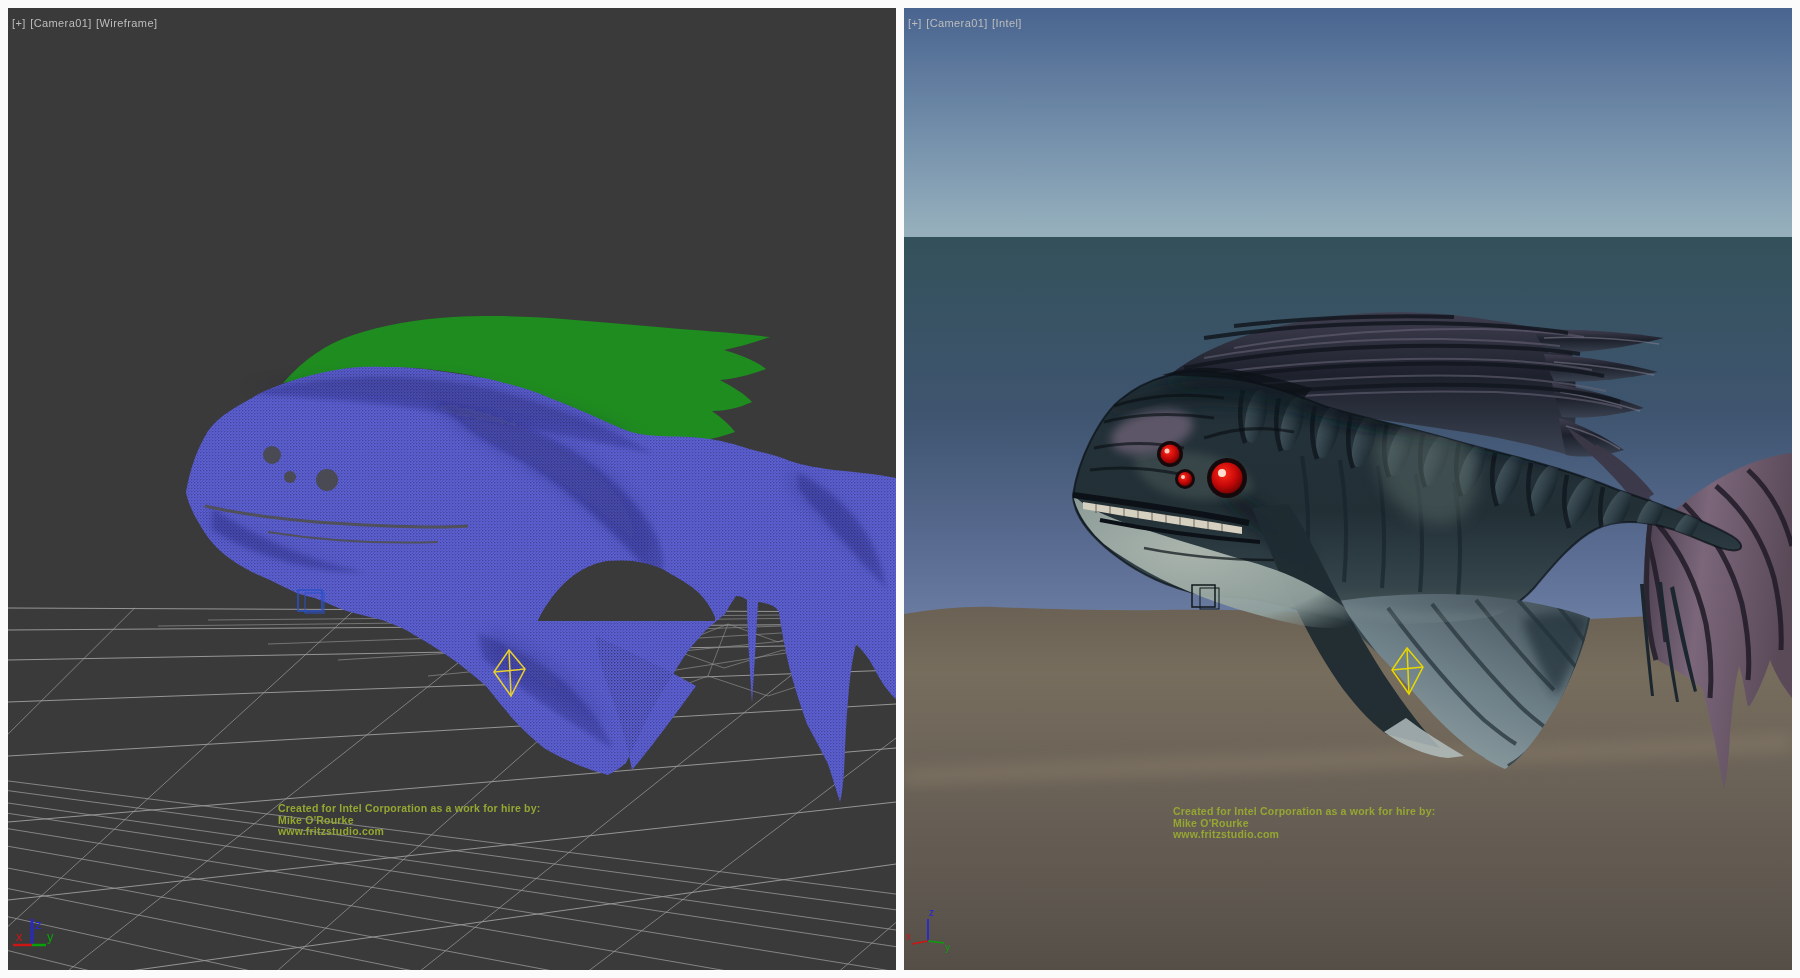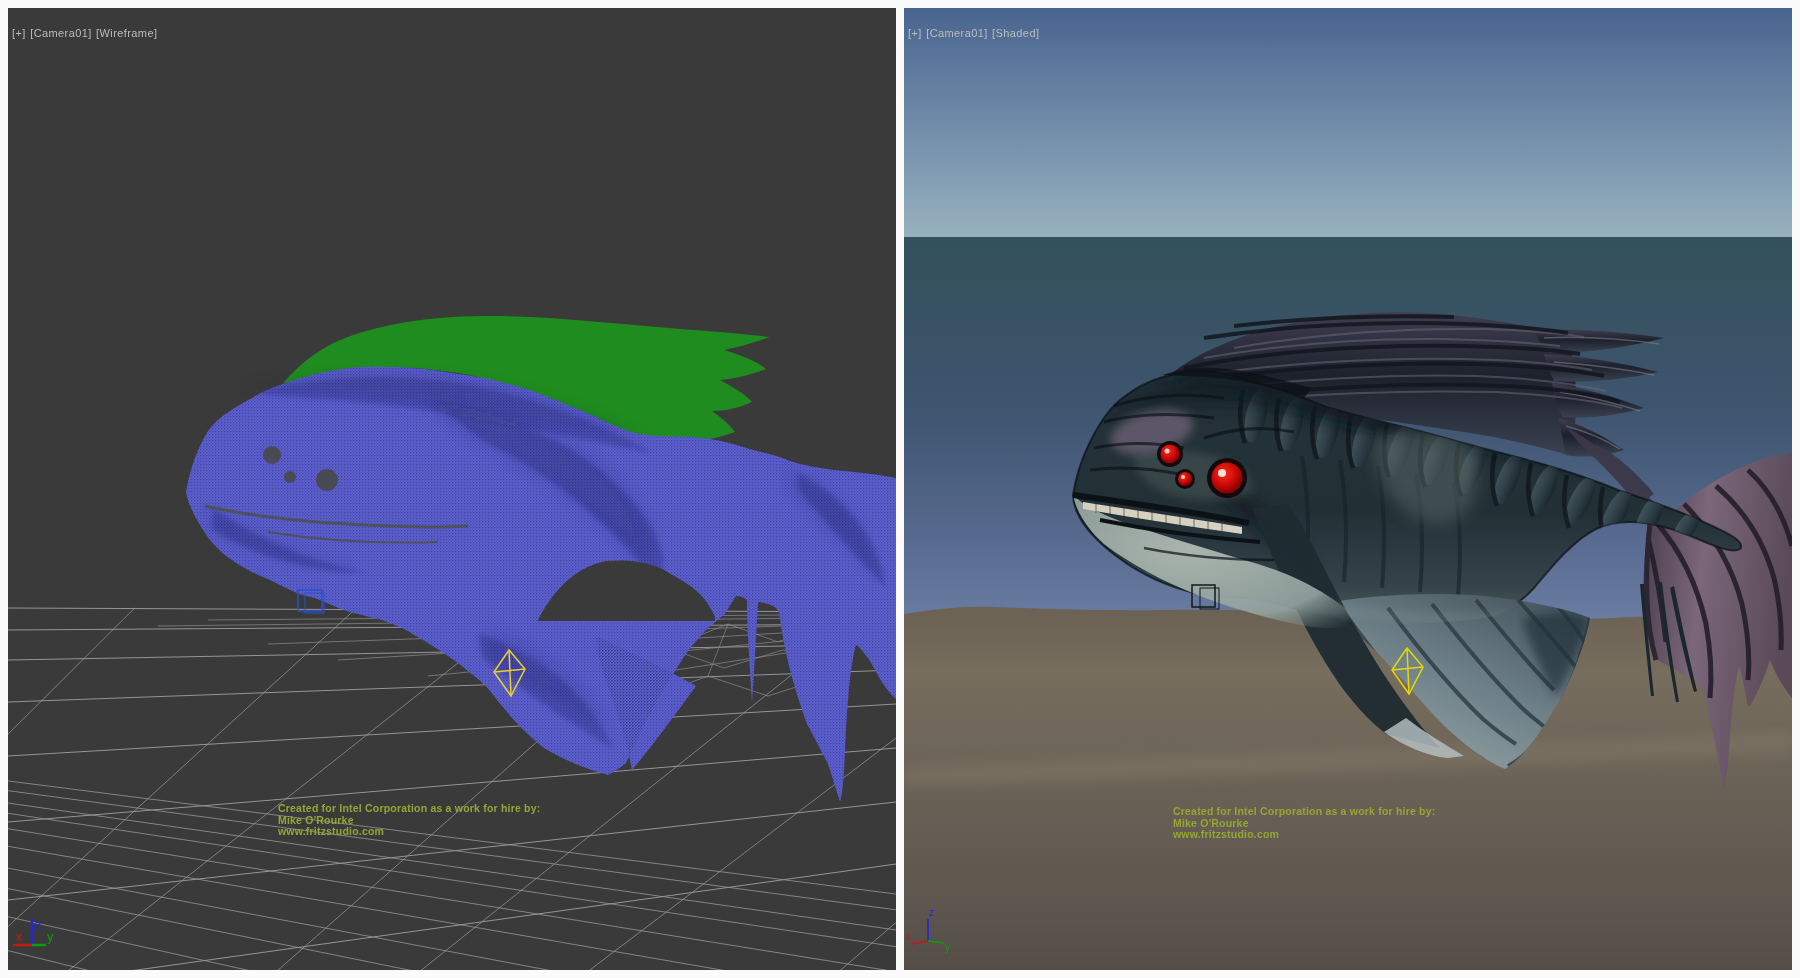--- a/index.html
+++ b/index.html
@@ -1,18 +1,18 @@
 <!DOCTYPE html>
 <html><head><meta charset="utf-8"><style>
 html,body{margin:0;padding:0;width:1800px;height:978px;background:#fbfbfb;overflow:hidden}
 *{box-sizing:border-box}
 .vp{position:absolute;top:8px;height:962px;overflow:hidden}
 #vpL{left:8px;width:888px;background:#3a3a3a}
 #vpR{left:904px;width:888px}
-.lbl{position:absolute;left:4px;top:19px;font:11px "Liberation Sans",sans-serif;color:#bdbdbd;letter-spacing:0.4px;word-spacing:1px}
+.lbl{position:absolute;left:4px;top:9px;font:11px "Liberation Sans",sans-serif;color:#bdbdbd;letter-spacing:0.4px;word-spacing:1px}
 .credit{position:absolute;font:bold 10.5px "Liberation Sans",sans-serif;color:#95a732;line-height:11.5px;white-space:pre;letter-spacing:0.2px}
 #sky{position:absolute;left:0;top:0;width:888px;height:229px;background:linear-gradient(#49648f,#7793ad 60%,#95afbc 97%)}
 #sea{position:absolute;left:0;top:229px;width:888px;height:400px;background:linear-gradient(#33515a,#3f5570 45%,#5a6c92 78%,#6e80a4 100%)}
 #ground{position:absolute;left:0;top:0;width:888px;height:962px}
 </style></head><body>
 <div class="vp" id="vpL">
 <svg width="888" height="962" viewBox="0 0 888 962" style="position:absolute;left:0;top:0">
 
 <defs>
 <pattern id="st1" width="3" height="3" patternUnits="userSpaceOnUse">
@@ -374,16 +374,16 @@
 </g>
 <g stroke-width="1.7">
  <line x1="24" y1="933" x2="24" y2="911" stroke="#2525dd"></line>
  <line x1="8" y1="936" x2="24" y2="933" stroke="#cc1515"></line>
  <line x1="24" y1="933" x2="40" y2="935" stroke="#0aa00a"></line>
 </g>
 <text x="25" y="908" fill="#2525dd" font-size="10" font-family="Liberation Sans">z</text>
 <text x="2" y="932" fill="#cc1515" font-size="10" font-family="Liberation Sans">x</text>
 <text x="41" y="943" fill="#0aa00a" font-size="10" font-family="Liberation Sans">y</text>
 </svg>
-<div class="lbl">[+] [Camera01] [Shaded]</div>
+<div class="lbl">[+] [Camera01] [Intel]</div>
 <div class="credit" style="left:269px;top:798px">Created for Intel Corporation as a work for hire by:
 Mike O'Rourke
 www.fritzstudio.com</div>
 </div>
 </body></html>

